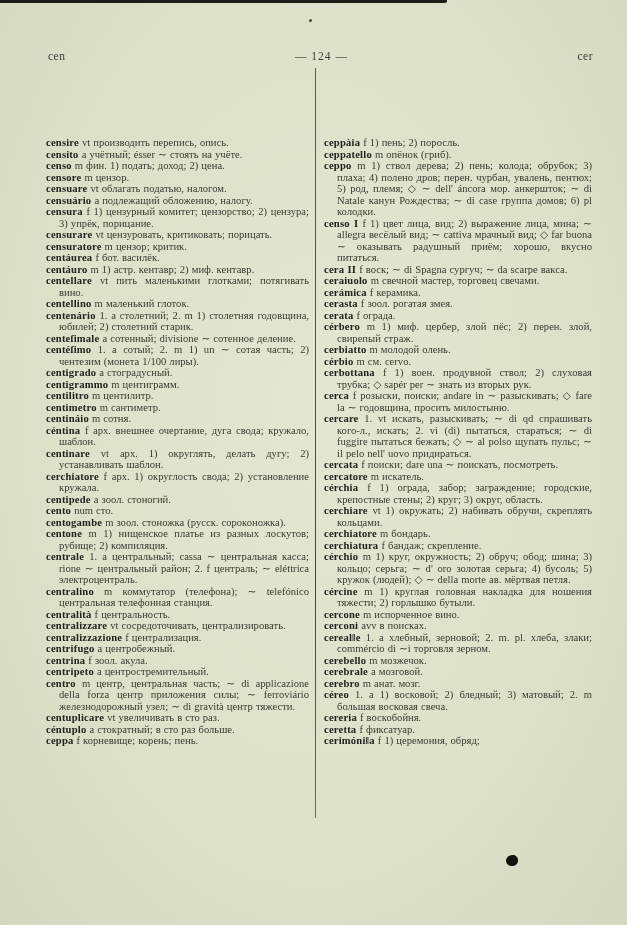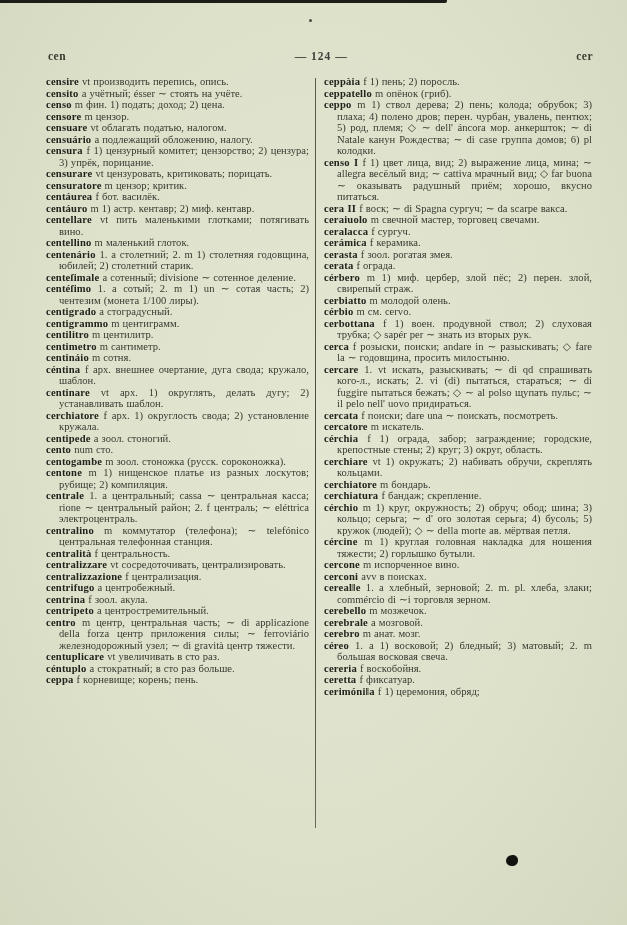--- a/index.html
+++ b/index.html
@@ -16,29 +16,29 @@
     background:#1c1c18;border-radius:0 0 2px 0;
   }
   .speck{position:absolute;background:#4a4a40;border-radius:50%;}
   .page{
     position:absolute;top:0;left:0;width:627px;height:925px;
     box-sizing:border-box;
     padding:50px 28px 0 46px;
   }
   .header{
     display:flex;justify-content:space-between;align-items:baseline;
-    font-size:11.5px;font-weight:bold;color:#3b3b32;
+    font-size:11.5px;font-weight:normal;color:#3b3b32;
     padding:0 6px 0 2px;
-    margin-bottom:14px;
+    margin-bottom:4px;
     letter-spacing:0.5px;
   }
   .header .center{letter-spacing:1px;color:#40403a;}
   .columns{
     display:flex;
-    align-items:flex-start;
+    align-items:center;
   }
   .col{
     width:263px;
     font-size:10.6px;
     line-height:11.5px;
     text-align:justify;
     color:#3a3a31;
   }
   .col.right{width:268px;}
   .divider{
@@ -119,21 +119,20 @@
         <p class="entry"><span class="head">ceppa</span> <span class="body-text">f корневище; корень; пень.</span></p>
       </div>
     <div class="divider"></div>
     <div class="col right">
         <p class="entry"><span class="head">ceppàia</span> <span class="body-text">f 1) пень; 2) поросль.</span></p>
         <p class="entry"><span class="head">ceppatello</span> <span class="body-text">m опёнок (гриб).</span></p>
         <p class="entry"><span class="head">ceppo</span> <span class="body-text">m 1) ствол дерева; 2) пень; колода; обрубок; 3) плаха; 4) полено дров; перен. чурбан, увалень, пентюх; 5) род, племя; ◇ ∼ dell' áncora мор. анкершток; ∼ di Natale канун Рождества; ∼ di case группа домов; 6) pl колодки.</span></p>
         <p class="entry"><span class="head">censo I</span> <span class="body-text">f 1) цвет лица, вид; 2) выражение лица, мина; ∼ allegra весёлый вид; ∼ cattiva мрачный вид; ◇ far buona ∼ оказывать радушный приём; хорошо, вкусно питаться.</span></p>
         <p class="entry"><span class="head">cera II</span> <span class="body-text">f воск; ∼ di Spagna сургуч; ∼ da scarpe вакса.</span></p>
         <p class="entry"><span class="head">ceraiuolo</span> <span class="body-text">m свечной мастер, торговец свечами.</span></p>
-        <p class="entry"><span class="head">ceralacca</span> <span class="body-text">f сургуч.</span></p>
         <p class="entry"><span class="head">cerámica</span> <span class="body-text">f керамика.</span></p>
         <p class="entry"><span class="head">cerasta</span> <span class="body-text">f зоол. рогатая змея.</span></p>
         <p class="entry"><span class="head">cerata</span> <span class="body-text">f ограда.</span></p>
         <p class="entry"><span class="head">cérbero</span> <span class="body-text">m 1) миф. цербер, злой пёс; 2) перен. злой, свирепый страж.</span></p>
         <p class="entry"><span class="head">cerbiatto</span> <span class="body-text">m молодой олень.</span></p>
         <p class="entry"><span class="head">cérbio</span> <span class="body-text">m см. cervo.</span></p>
         <p class="entry"><span class="head">cerbottana</span> <span class="body-text">f 1) воен. продувной ствол; 2) слуховая трубка; ◇ sapér per ∼ знать из вторых рук.</span></p>
         <p class="entry"><span class="head">cerca</span> <span class="body-text">f розыски, поиски; andare in ∼ разыскивать; ◇ fare la ∼ годовщина, просить милостыню.</span></p>
         <p class="entry"><span class="head">cercare</span> <span class="body-text">1. vt искать, разыскивать; ∼ di qd спрашивать кого-л., искать; 2. vi (di) пытаться, стараться; ∼ di fuggire пытаться бежать; ◇ ∼ al polso щупать пульс; ∼ il pelo nell' uovo придираться.</span></p>
         <p class="entry"><span class="head">cercata</span> <span class="body-text">f поиски; dare una ∼ поискать, посмотреть.</span></p>

